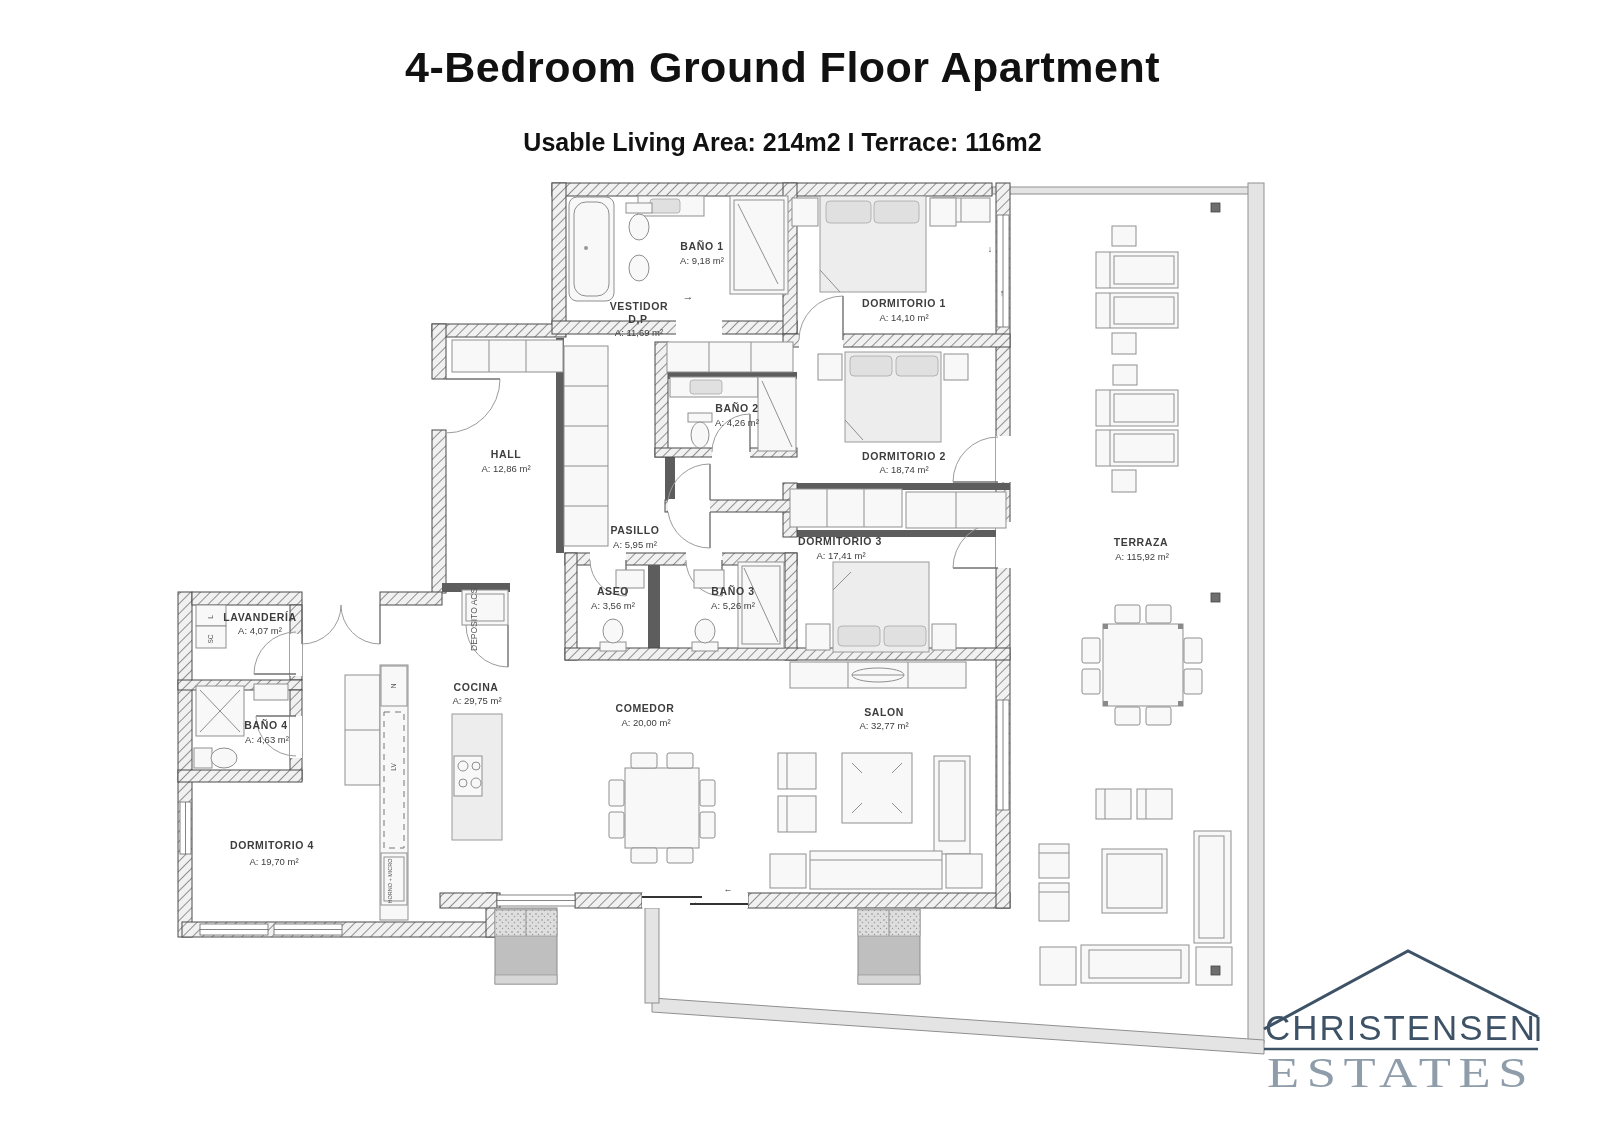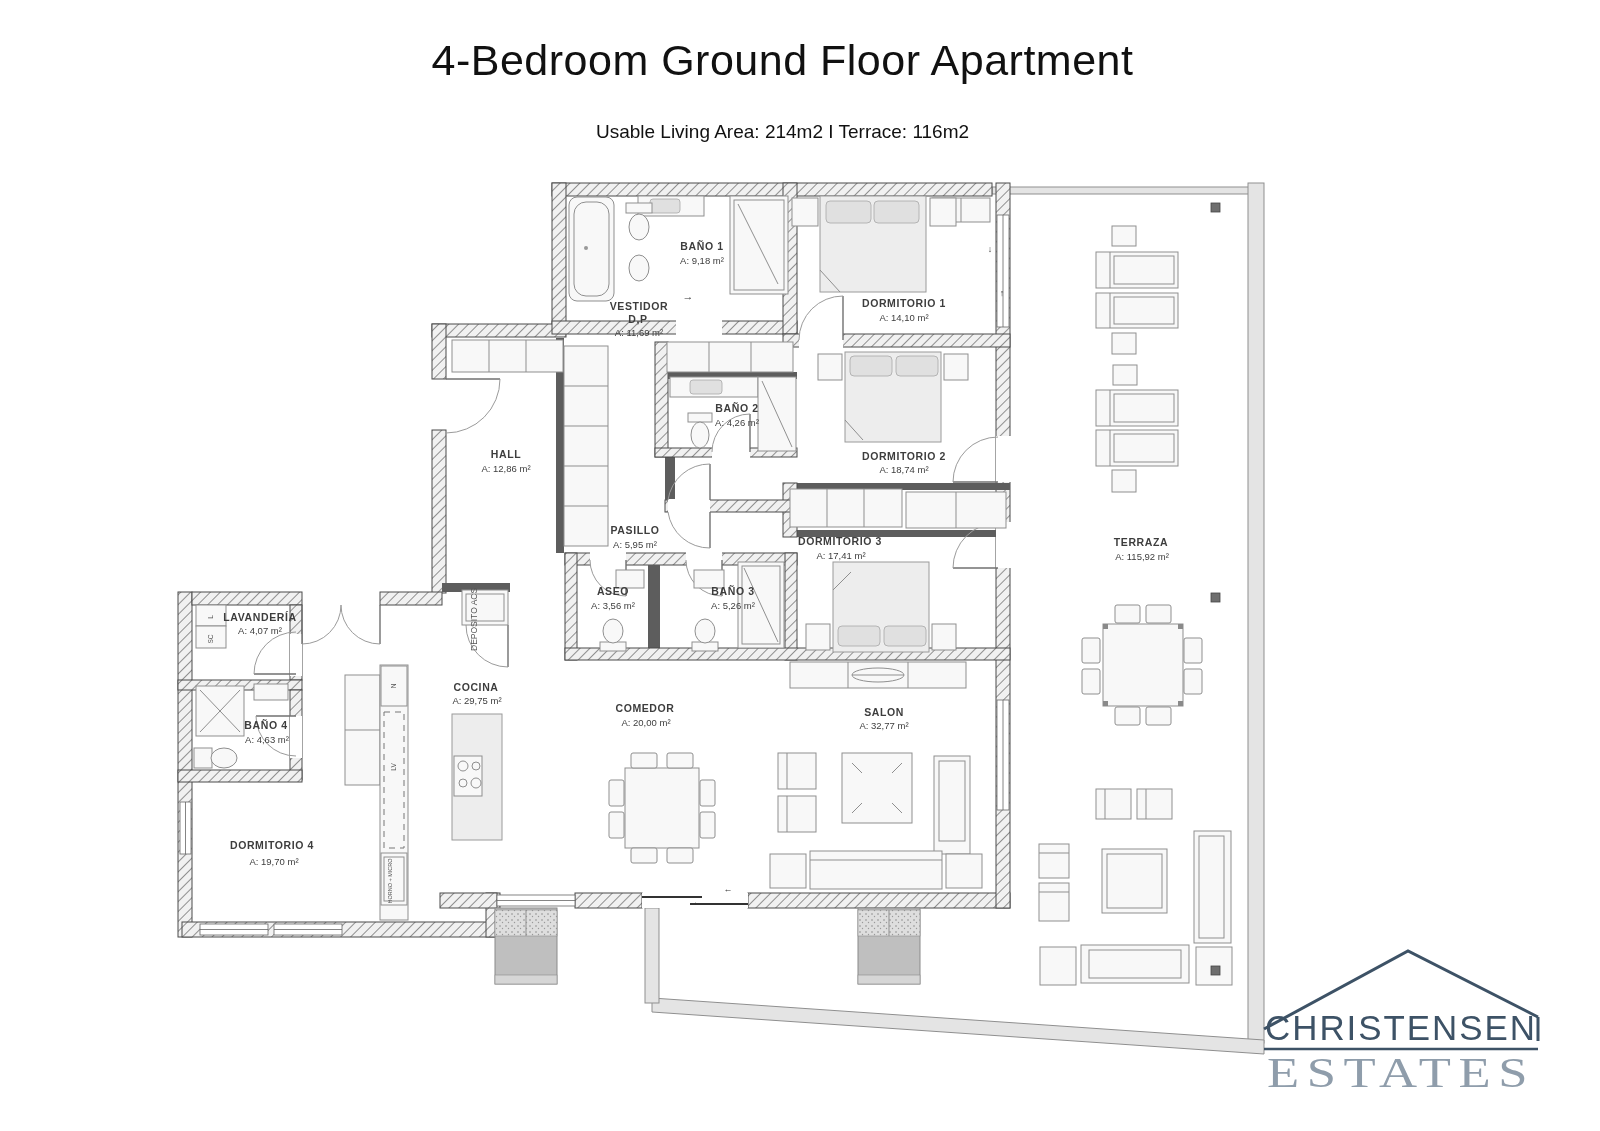--- a/index.html
+++ b/index.html
@@ -1,20 +1,20 @@
 <!DOCTYPE html>
 <html><head>
 <meta charset="utf-8">
 <style>
   html,body{margin:0;padding:0;background:#fff;}
   .page{position:relative;width:1600px;height:1131px;background:#fff;overflow:hidden;
         font-family:"Liberation Sans",sans-serif;}
   .header{position:absolute;top:30px;left:0;width:1565px;text-align:center;}
-  .header h1{margin:6px;font-size:43px;font-weight:normal;color:#111;letter-spacing:.5px;}
-  .header p{margin:36px 0 0 0;font-size:19px;font-weight:normal;color:#111;}
+  .header h1{margin:13px;font-size:43px;font-weight:bold;color:#111;letter-spacing:.5px;}
+  .header p{margin:36px 0 0 0;font-size:25px;font-weight:bold;color:#111;}
   svg.plan{position:absolute;left:0;top:0;}
   
   .wall{fill:url(#hatch);stroke:#4a4a4a;stroke-width:1;}
   .walls{fill:#5d5d5d;}
   .gap{fill:#ffffff;}
   .twall{fill:#e4e4e4;stroke:#8f8f8f;stroke-width:1;}
   .furn{fill:#f8f8f8;stroke:#8f8f8f;stroke-width:1;}
   .furn2{fill:#ededed;stroke:#9a9a9a;stroke-width:1;}
   .pill{fill:#e0e0e0;stroke:#a8a8a8;stroke-width:.8;}
   .thin{fill:none;stroke:#8f8f8f;stroke-width:1;}

